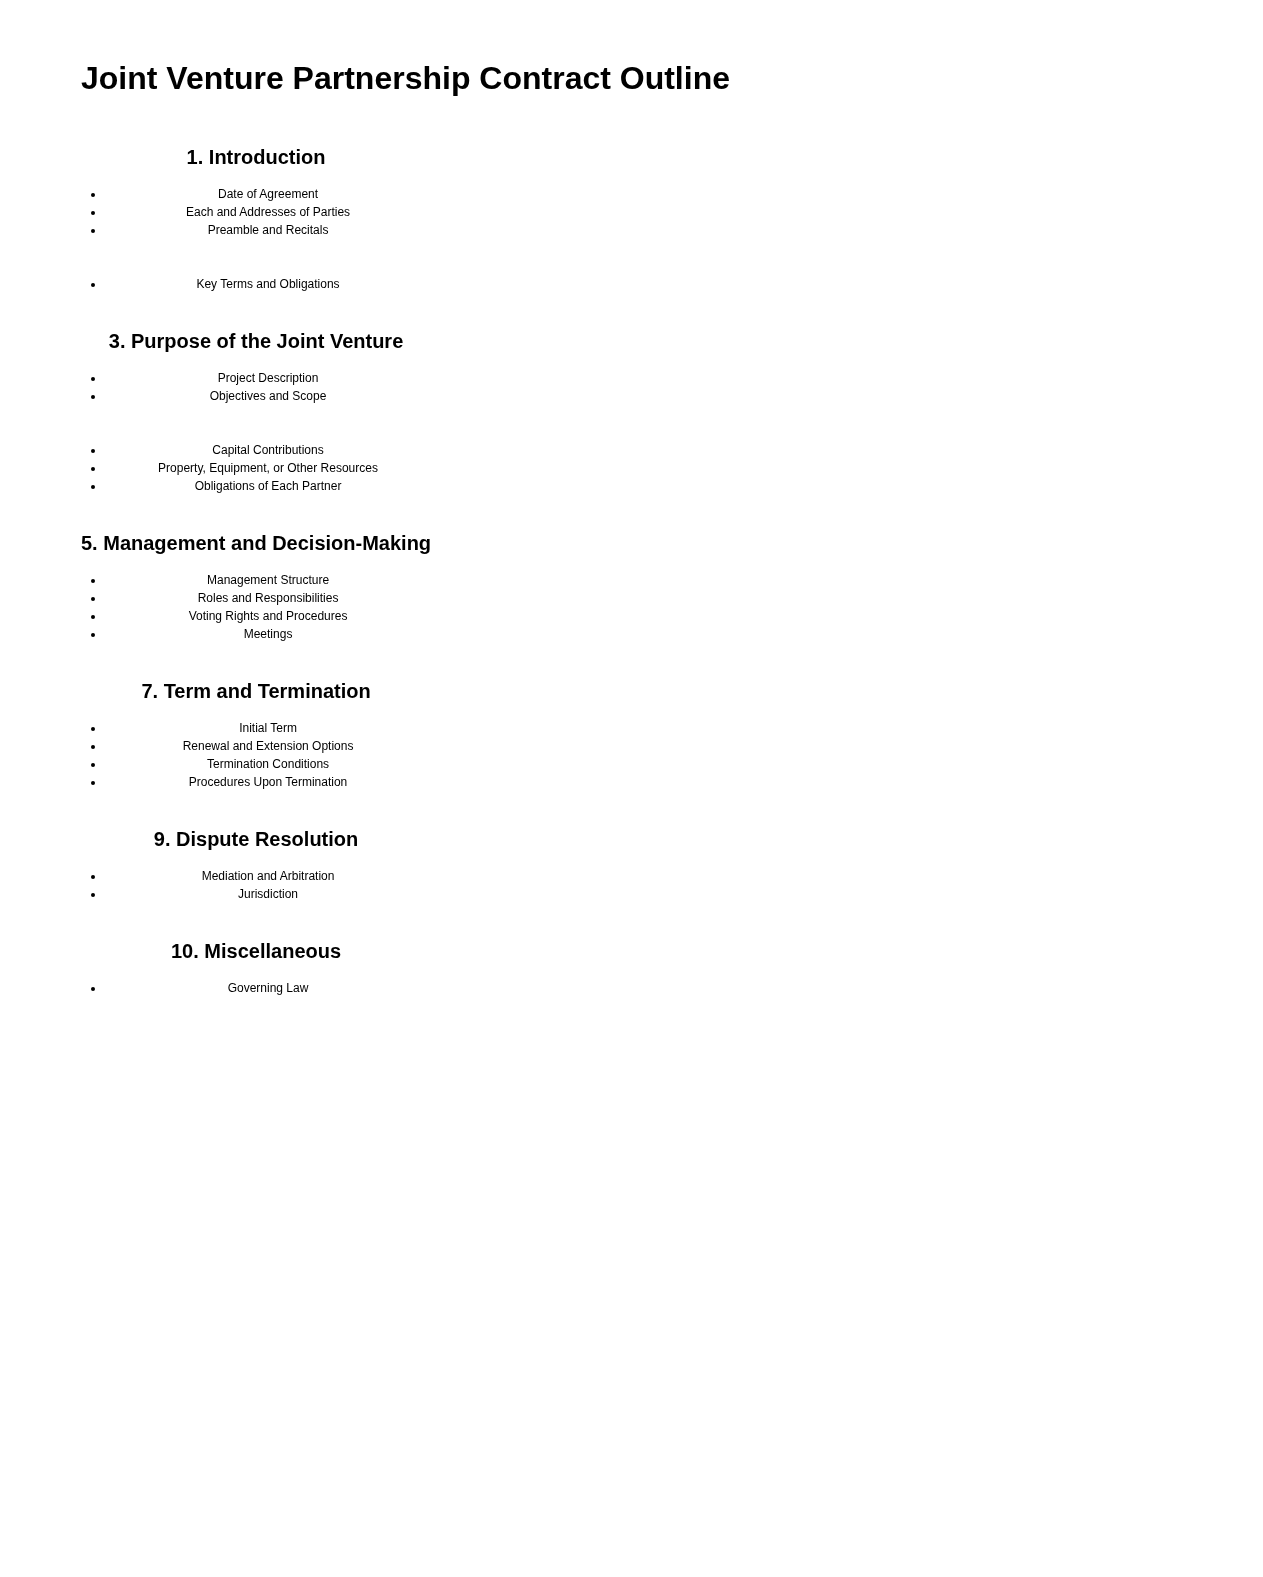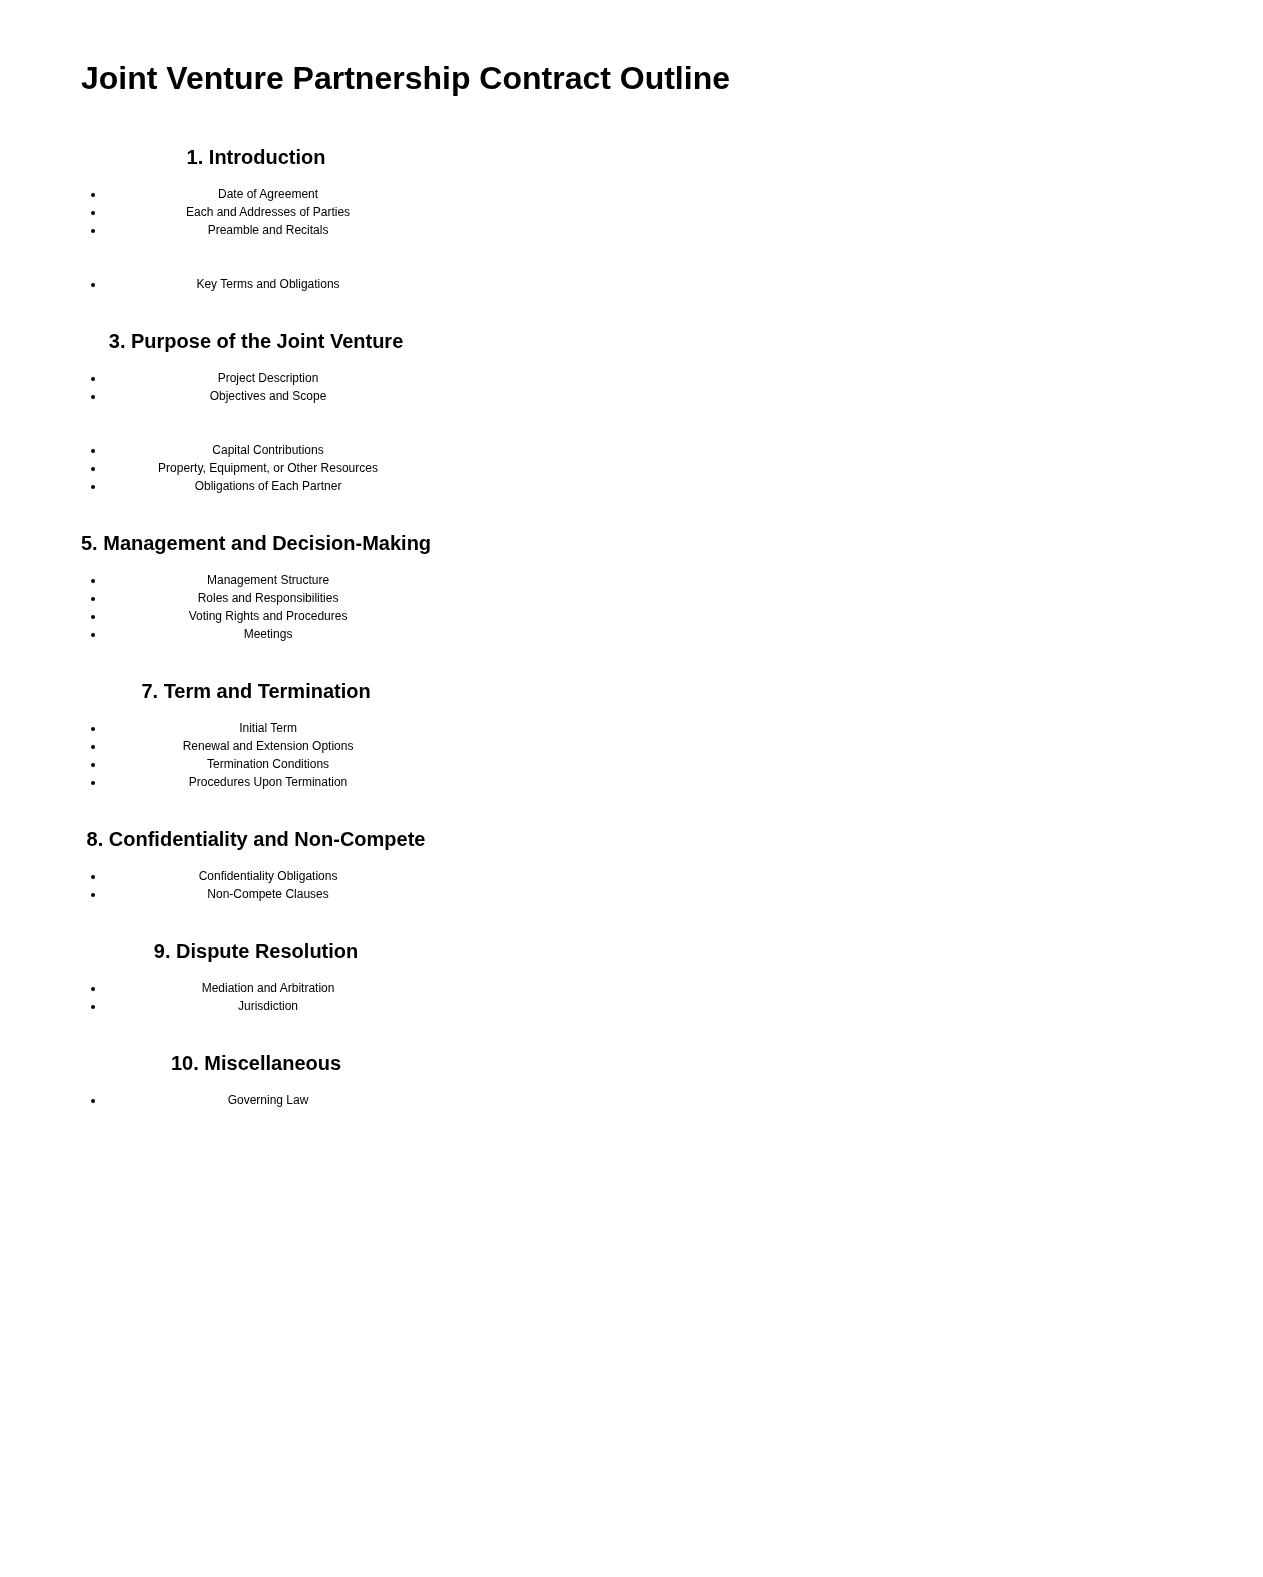--- a/index.html
+++ b/index.html
@@ -64,27 +64,20 @@
     <div class="section">
       <h2>7. Term and Termination</h2>
       <ul>
         <li>Initial Term</li>
         <li>Renewal and Extension Options</li>
         <li>Termination Conditions</li>
         <li>Procedures Upon Termination</li>
       </ul>
     </div>
 
-    <div class="section">
-      <h2>8. Confidentiality and Non-Compete</h2>
-      <ul>
-        <li>Confidentiality Obligations</li>
-        <li>Non-Compete Clauses</li>
-      </ul>
-    </div>
 
     <div class="section">
       <h2>9. Dispute Resolution</h2>
       <ul>
         <li>Mediation and Arbitration</li>
         <li>Jurisdiction</li>
       </ul>
     </div>
 
     <div class="section">

